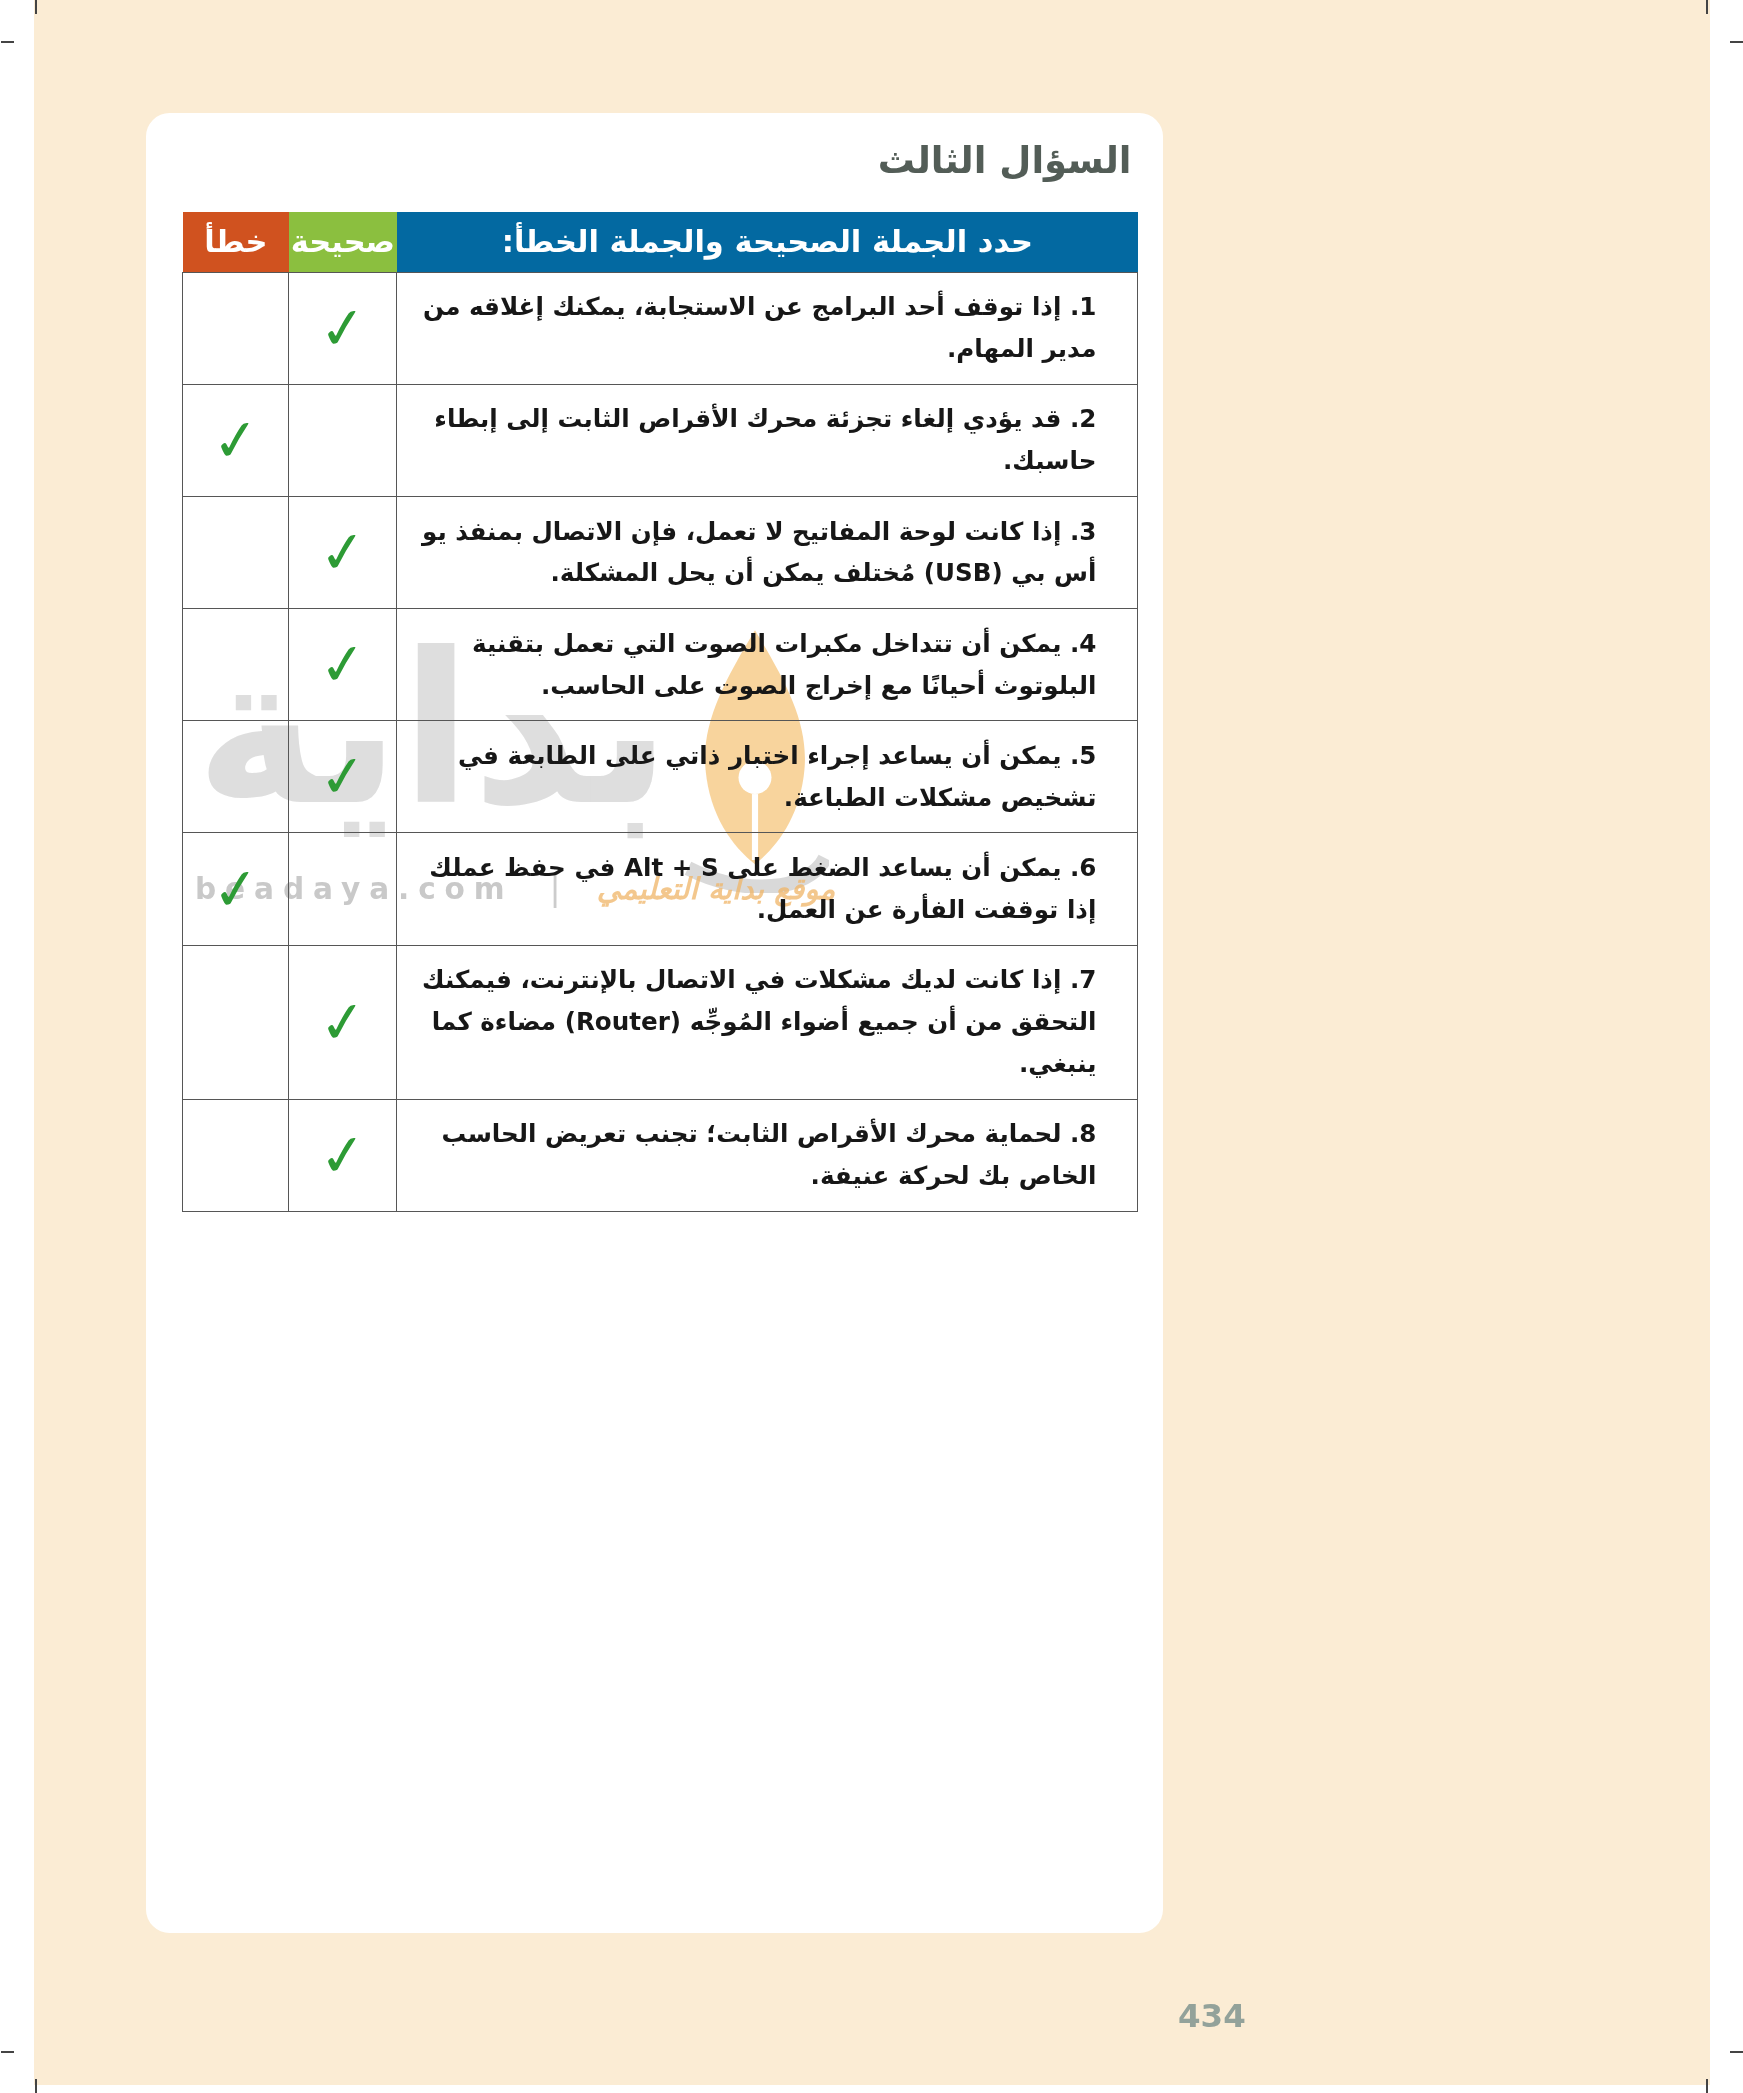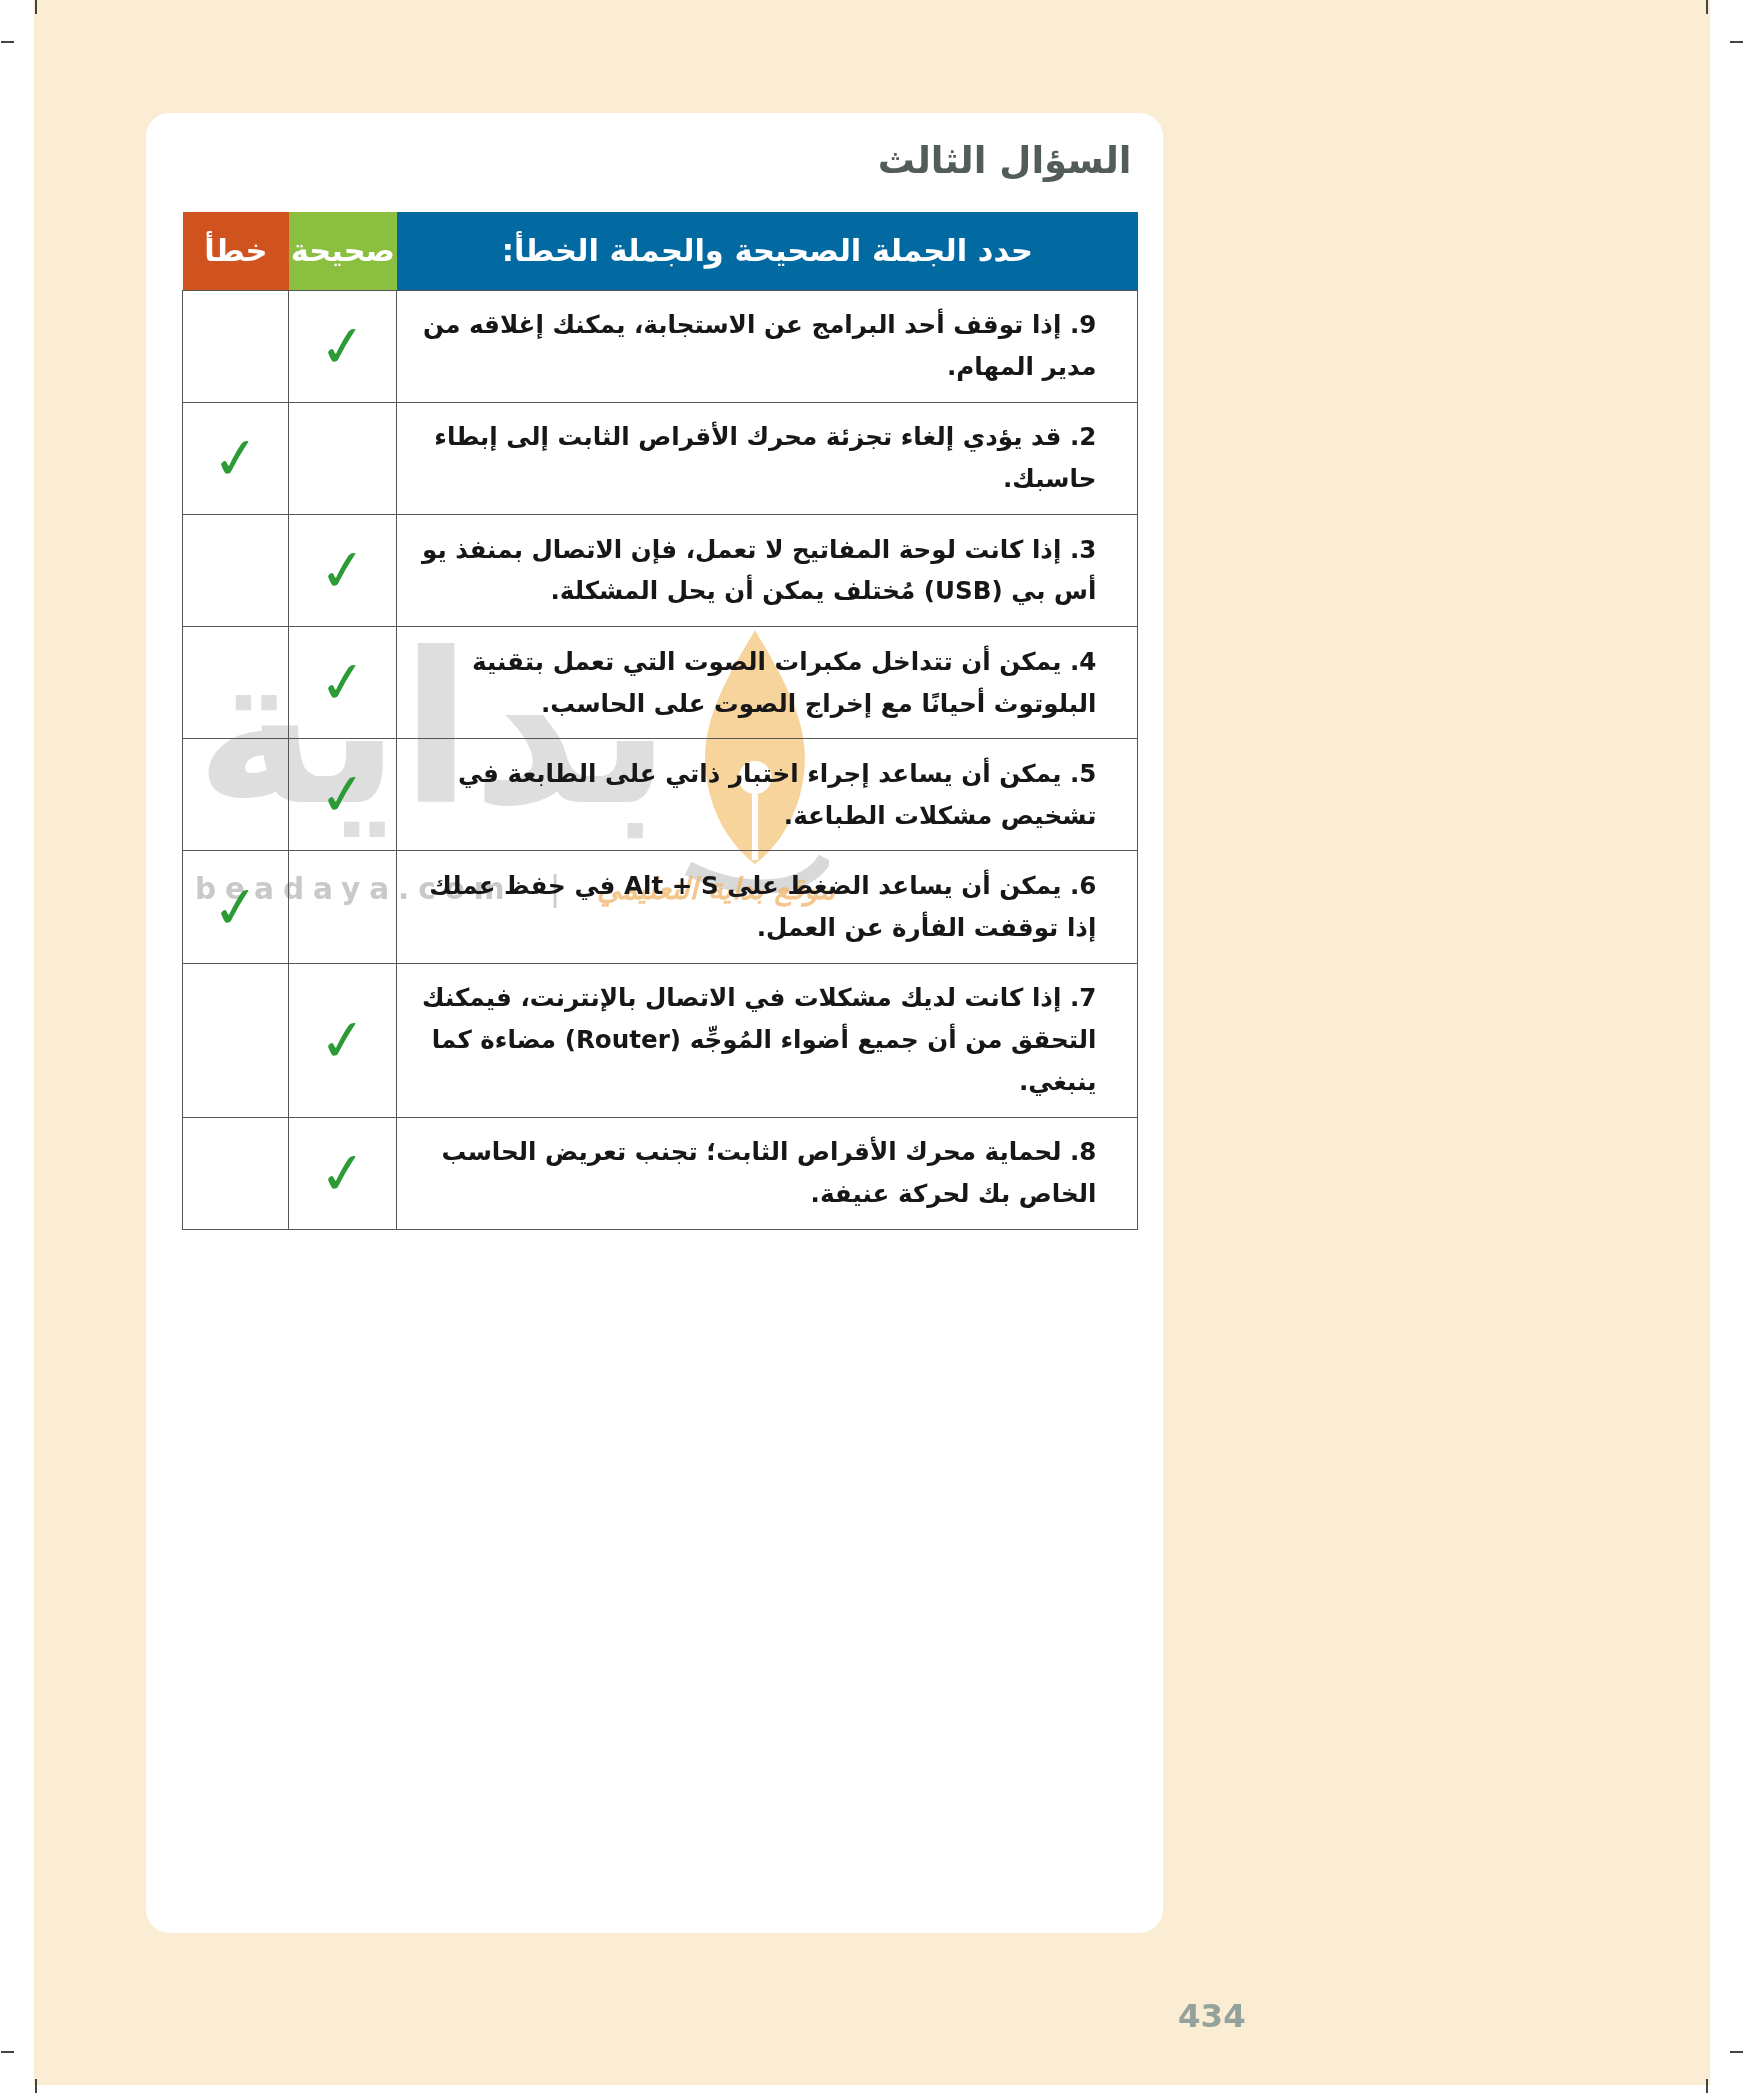--- a/index.html
+++ b/index.html
@@ -94,21 +94,21 @@
   .stmt-table {
     position: absolute;
     top: 99px;
     right: 24.6px;
     width: 956px;
     border-collapse: collapse;
     direction: rtl;
     z-index: 1;
   }
   .stmt-table th {
-    height: 78px;
+    height: 60px;
     font-size: 30.5px;
     font-weight: bold;
     color: #ffffff;
     text-align: center;
     vertical-align: middle;
     border: none;
   }
   .th-stmt   { background: #0369a1; }
   .th-correct{ background: #8bbf3f; }
   .th-wrong  { background: #d0521f; }
@@ -196,21 +196,21 @@
       <thead>
         <tr>
           <th class="th-stmt">حدد الجملة الصحيحة والجملة الخطأ:</th>
           <th class="th-correct">صحيحة</th>
           <th class="th-wrong">خطأ</th>
         </tr>
       </thead>
       <tbody>
           <tr class="stmt-row">
     <td class="td-stmt">
-      <span>9. إذا توقف أحد البرامج عن الاستجابة، يمكنك إغلاقه من مدير المهام.</span>
+      <span>1. إذا توقف أحد البرامج عن الاستجابة، يمكنك إغلاقه من مدير المهام.</span>
     </td>
     <td class="td-check">
       <span class="check visible">✓</span>
     </td>
     <td class="td-check">
       <span class="check">✓</span>
     </td>
   </tr>
           <tr class="stmt-row">
     <td class="td-stmt">

